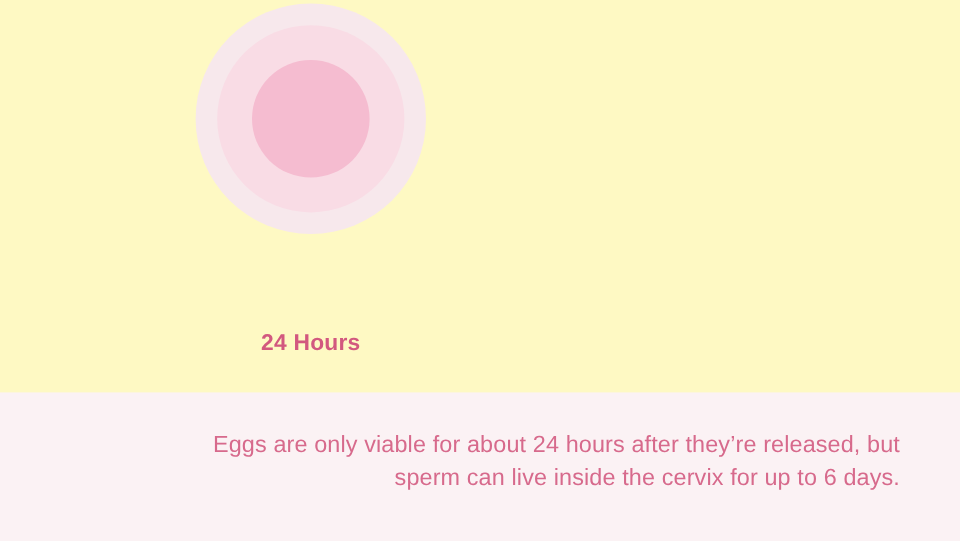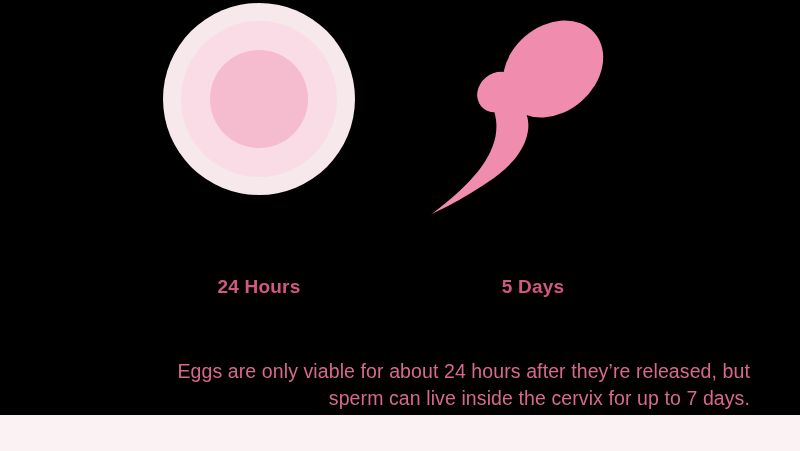--- a/index.html
+++ b/index.html
@@ -10,22 +10,22 @@
     width: 800px;
     height: 451px;
     overflow: hidden;
     font-family: "Liberation Sans", sans-serif;
     background: #fbf2f4;
   }
 
   #infographic {
     position: relative;
     width: 800px;
-    height: 415px;
-    background: #000000;
+    height: 327px;
+    background: #fef9c3;
   }
 
   
   .illustrations {
     position: absolute;
     left: 0;
     top: 0;
     width: 800px;
     height: 320px;
   }
@@ -93,46 +93,21 @@
       <div class="art">
         <svg viewBox="0 0 330 250" xmlns="http://www.w3.org/2000/svg">
           <circle cx="165" cy="99" r="96" fill="#f7e8ec"></circle>
           <circle cx="165" cy="99" r="78" fill="#f9dce5"></circle>
           <circle cx="165" cy="99" r="49" fill="#f5bcd0"></circle>
         </svg>
       </div>
       <div class="figure-label">24 Hours</div>
     </div>
 
-    <div class="figure sperm-figure">
-      <div class="art">
-        <svg viewBox="0 0 330 250" xmlns="http://www.w3.org/2000/svg">
-          <g fill="#f08cae">
-
-            <path d="M150.5,101.5
-                     C160,112 163,124 158,139
-                     C152.5,156 138,170 120,182
-                     C103,193.5 88,202 76,208
-                     C70,211 65.5,213 63,214.5
-                     C66,212 71,208.5 77,203.5
-                     C90,193 104,180 114,166
-                     C125,150.5 130,135 128,120
-                     C126.5,108.5 122,99.5 115.5,93.5
-                     C123,95 134,95.5 143,98
-                     C146,98.8 148.6,100 150.5,101.5 Z"></path>
-
-            <ellipse cx="130" cy="92" rx="22" ry="19" transform="rotate(-40 130 92)"></ellipse>
-
-            <ellipse cx="185" cy="69" rx="55" ry="43" transform="rotate(-41 185 69)"></ellipse>
-          </g>
-        </svg>
-      </div>
-      <div class="figure-label">5 Days</div>
-    </div>
 
   </div>
 
   <div class="caption">
     <span class="line">Eggs are only viable for about 24 hours after they’re released, but</span>
-    <span class="line">sperm can live inside the cervix for up to 7 days.</span>
+    <span class="line">sperm can live inside the cervix for up to 6 days.</span>
   </div>
 
 </div>
 
 </body></html>

